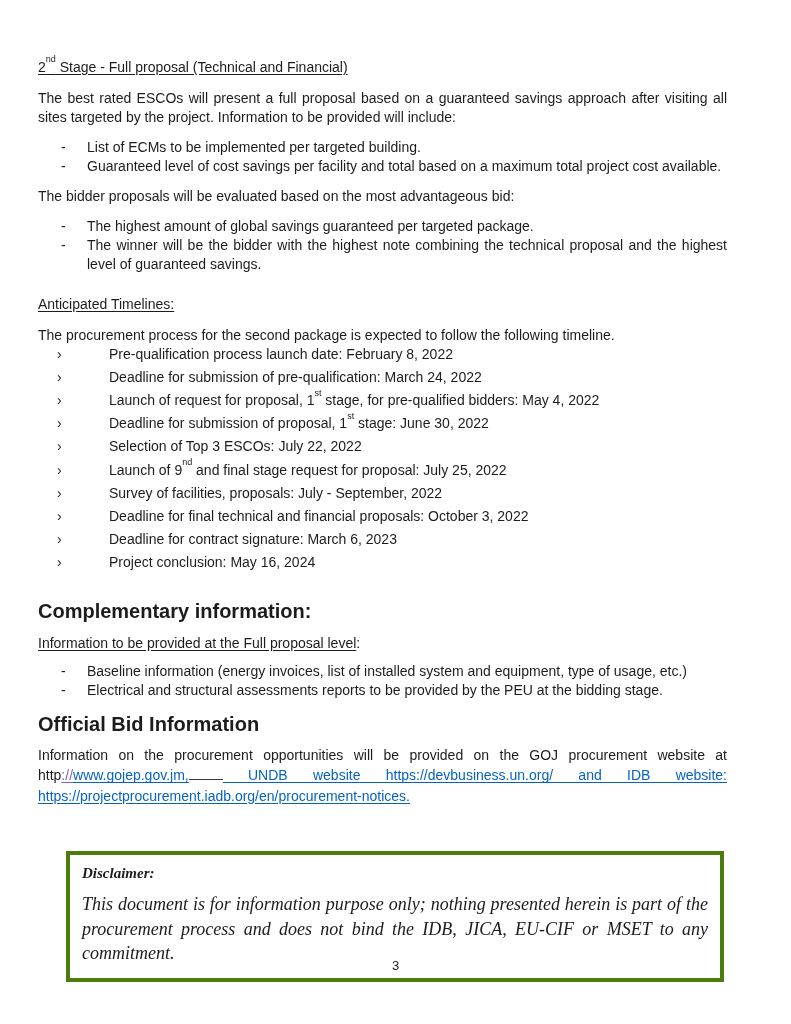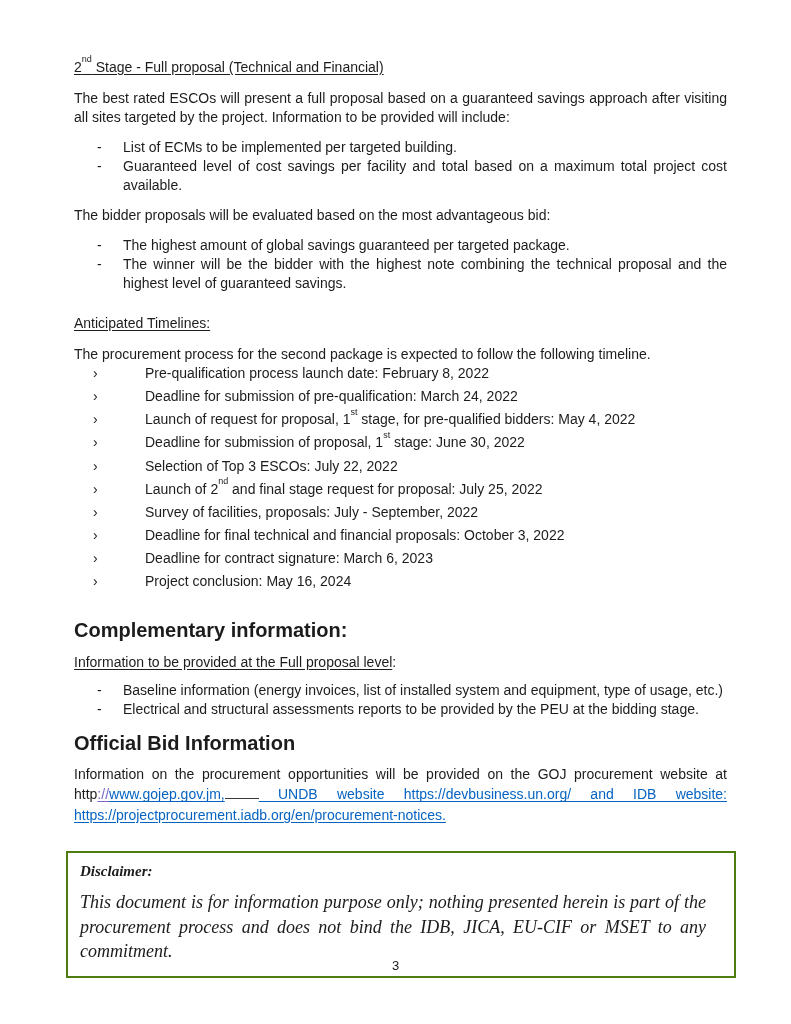--- a/index.html
+++ b/index.html
@@ -6,21 +6,21 @@
   .page {
     position:relative;
     width:791px; height:1024px;
     background:#ffffff;
     font-family:"Liberation Sans", sans-serif;
     font-size:14px;
     line-height:1.36;
     color:#1c1c1c;
     overflow:hidden;
   }
-  .content { padding:58px 64px 0 74px; }
+  .content { padding:58px 64px 0 38px; }
 
   .p { margin:0 0 11px 0; }
   .justify { text-align:justify; }
 
   .u-heading {
     font-weight:normal; font-size:14px; margin:0 0 12px 0;
   }
   .u-heading .ul, .u-sub .ul { text-decoration:underline; text-underline-offset:2px; }
 
   .b-heading { font-weight:bold; font-size:20px; margin:0 0 9px 0; }
@@ -41,22 +41,22 @@
 
   sup { font-size:9px; line-height:0; position:relative; top:-4px; }
 
   .bid-para { margin:0; line-height:1.45; }
   .link { text-decoration:underline; text-underline-offset:2px; cursor:pointer; }
   .scheme { text-decoration:underline; text-underline-offset:2px; }
   .gap-ul { display:inline-block; width:34px; height:14px; border-bottom:1px solid #3a3a3a; }
 
   .disclaimer-box {
     position:absolute; left:66px; top:851px; width:626px;
-    border:2px solid #4d7c0f;
-    padding:8px 28px 13px 12px;
+    border:4px solid #4d7c0f;
+    padding:8px 12px 13px 12px;
     font-family:"Liberation Serif", serif;
     font-style:italic;
   }
   .disclaimer-title { font-weight:bold; font-size:15px; margin:0 0 9px 0; }
   .disclaimer-body { font-size:18px; margin:0; text-align:justify; line-height:1.35; }
 
   .page-number {
     position:absolute; left:0; right:0; top:957px;
     text-align:center; font-size:13px;
   }
@@ -115,21 +115,21 @@
       <li>
         <span class="tl-marker">›</span>
         <span class="tl-text"><span>Deadline for submission of proposal, 1</span><sup>st</sup><span> stage: June 30, 2022</span></span>
       </li>
       <li>
         <span class="tl-marker">›</span>
         <span class="tl-text"><span>Selection of Top 3 ESCOs: July 22, 2022</span><sup></sup><span></span></span>
       </li>
       <li>
         <span class="tl-marker">›</span>
-        <span class="tl-text"><span>Launch of 2</span><sup>nd</sup><span> and final stage request for proposal: July 25, 2022</span></span>
+        <span class="tl-text"><span>Launch of 9</span><sup>nd</sup><span> and final stage request for proposal: July 25, 2022</span></span>
       </li>
       <li>
         <span class="tl-marker">›</span>
         <span class="tl-text"><span>Survey of facilities, proposals: July - September, 2022</span><sup></sup><span></span></span>
       </li>
       <li>
         <span class="tl-marker">›</span>
         <span class="tl-text"><span>Deadline for final technical and financial proposals: October 3, 2022</span><sup></sup><span></span></span>
       </li>
       <li>

